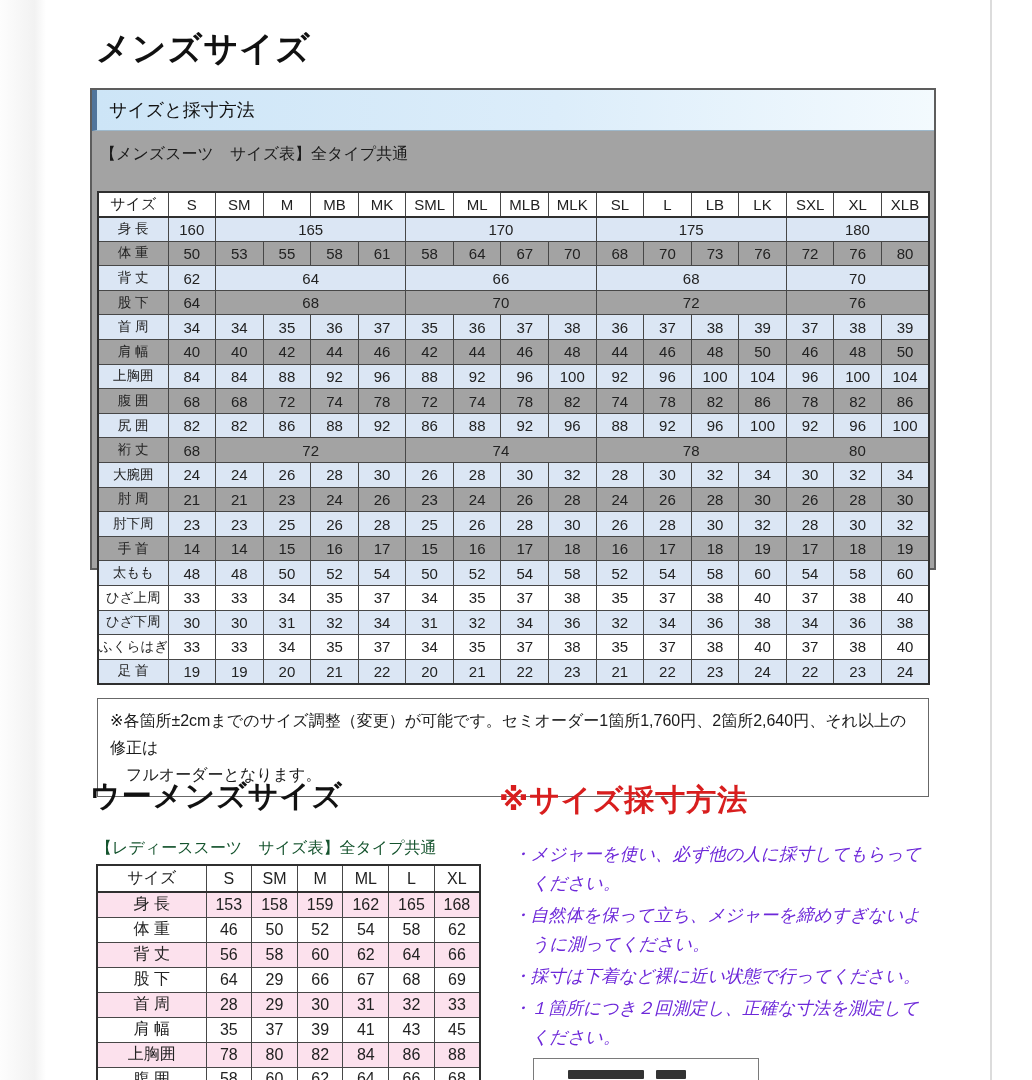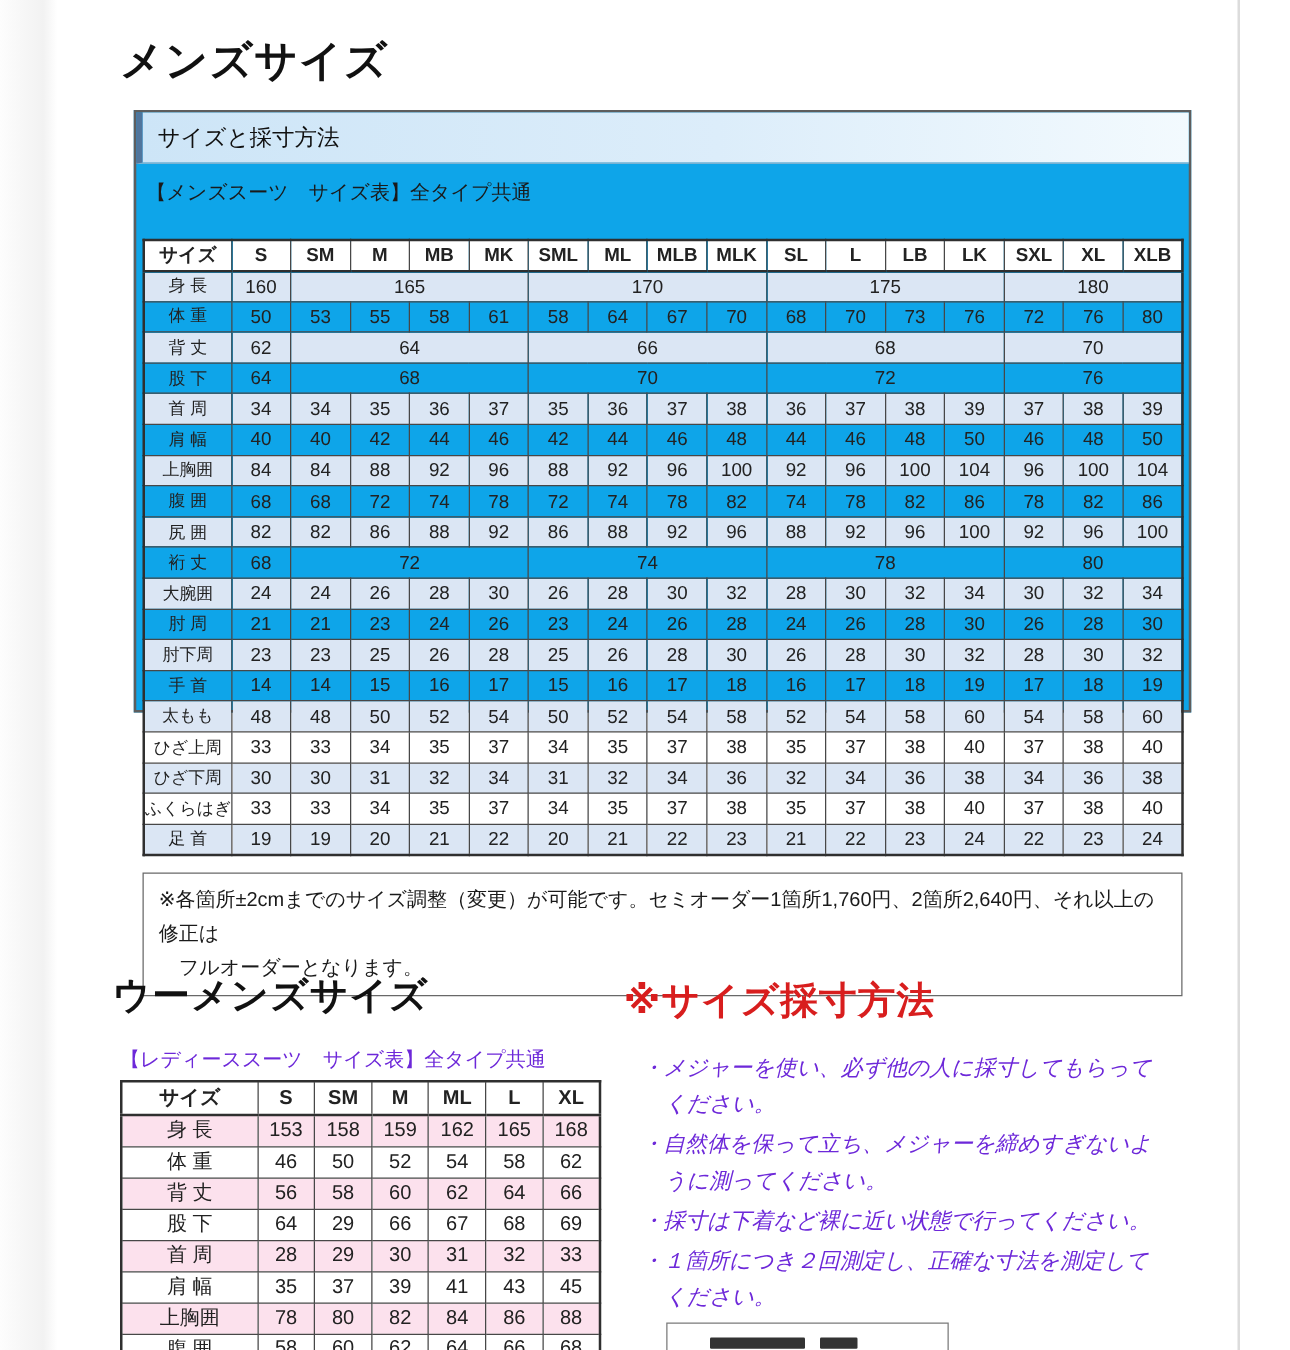--- a/index.html
+++ b/index.html
@@ -21,21 +21,21 @@
     background: #dcdcdc;
   }
   .mens-title {
     position: absolute; left: 96px; top: 26px;
     font-size: 34px; font-weight: bold; color: #111; letter-spacing: 1px;
   }
   
   .mens-box {
     position: absolute; left: 90px; top: 88px;
     width: 846px; height: 482px;
-    border: 2px solid #5d5d5d; background: #0ea5e9; margin-left: 17px;
+    border: 2px solid #5d5d5d; background: #a3a3a3;
   }
   .box-header {
     height: 41px;
     background: linear-gradient(to right, #cde5f7 0%, #dcedfa 55%, #f3fafe 100%);
     border-left: 5px solid #50759c;
     border-bottom: 1px solid #9db8cb;
     display: flex; align-items: center;
     padding-left: 12px;
     font-size: 18px; color: #111;
   }
@@ -43,42 +43,42 @@
     padding: 13px 0 26px 8px;
     font-size: 16px; color: #1a1a1a;
   }
   table { border-collapse: collapse; table-layout: fixed; }
   .size-table { border: 2px solid #2f2f2f; }
   .size-table th, .size-table td {
     border: 1px solid #474747;
     text-align: center; vertical-align: middle;
     padding: 0; white-space: nowrap; overflow: hidden;
   }
-  .size-table thead th { font-weight: bold; border-bottom: 2px solid #2f2f2f; background: #ffffff; }
+  .size-table thead th { font-weight: normal; border-bottom: 2px solid #2f2f2f; background: #ffffff; }
   #mens-table { margin-left: 5px; width: 833px; font-size: 15px; }
   #mens-table th, #mens-table td { height: 24.6px; }
   #mens-table col.labelcol { width: 70px; }
   #mens-table .rowlabel { font-size: 13.5px; }
   tr.blue { background: #dbe6f4; }
   tr.pink { background: #fce1ed; }
   .note-box {
     margin: 13px 5px 0 5px;
     border: 1px solid #686868;
     padding: 8px 12px;
     font-size: 16px; line-height: 1.7; color: #1a1a1a;
   }
   .note-line2 { padding-left: 1em; }
   
   .womens-title {
     position: absolute; left: 90px; top: 776px;
     font-size: 30px; font-weight: bold; color: #111; letter-spacing: 1px;
   }
   .womens-subtitle {
     position: absolute; left: 96px; top: 838px;
-    font-size: 16px; color: #6d28d9;
+    font-size: 16px; color: #14532d;
   }
   #womens-table {
     position: absolute; left: 96px; top: 864px;
     width: 385px; font-size: 16px;
   }
   #womens-table col.labelcol { width: 109px; }
   #womens-table thead th { height: 27px; }
   #womens-table td { height: 25px; }
   
   .measuring-heading {

